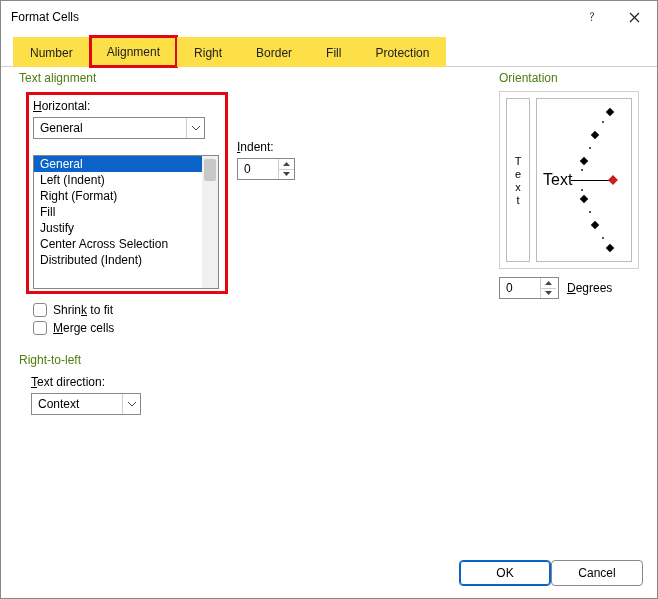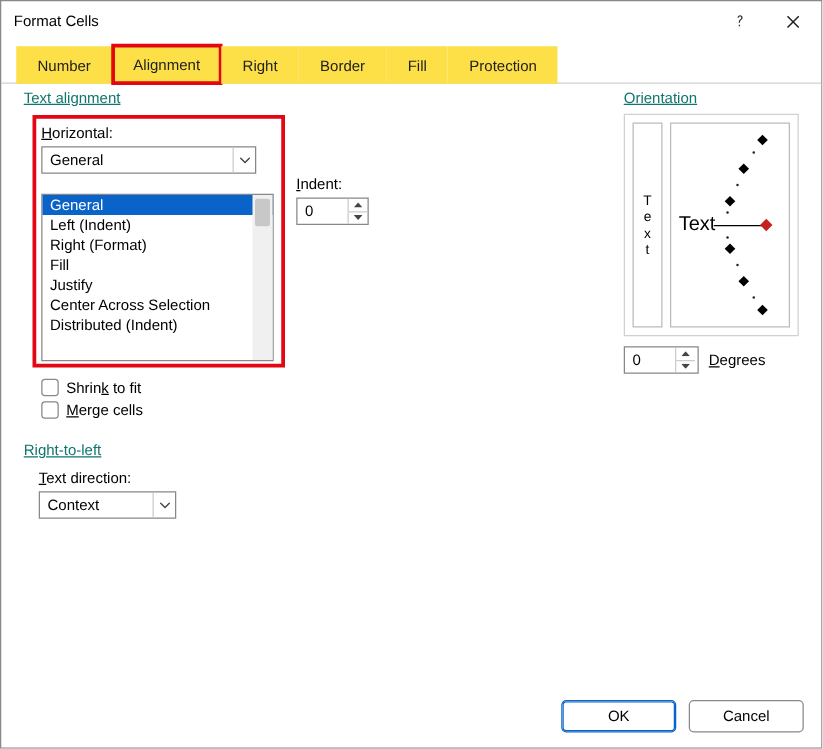--- a/index.html
+++ b/index.html
@@ -7,21 +7,21 @@
   .window { width: 658px; height: 599px; border: 1px solid #888; background: #fff; position: relative; }
   .titlebar { display: flex; align-items: center; height: 32px; padding: 0 2px 0 10px; }
   .titlebar .title { flex: 1; font-size: 12px; }
   .titlebar .btn { width: 42px; height: 28px; display: flex; align-items: center; justify-content: center; color: #222; }
   .titlebar .btn svg { display: block; }
   .tabs { display: flex; border-bottom: 1px solid #d0d0d0; padding: 0 12px; height: 34px; align-items: flex-end; }
   .tab { padding: 8px 16px 7px; color: #222; cursor: default; border: 1px solid transparent; border-bottom: none; position: relative; top: 1px; background: #fde047; }
   .tab.active { border-color: #d0d0d0; border-bottom: 1px solid #fff; }
   .hl-red { outline: 3px solid #e30613; outline-offset: -2px; }
   .pane { position: absolute; left: 18px; right: 18px; top: 70px; bottom: 56px; }
-  .group-label { color: #0f766e; text-decoration: underline; }
+  .group-label { color: #4d7c0f; }
   .checkbox-row { display: flex; align-items: center; gap: 6px; margin: 4px 0 4px 14px; }
   .checkbox-row .cb { width: 14px; height: 14px; border: 1px solid #888; border-radius: 3px; background: #fff; }
   .combo { display: flex; align-items: stretch; border: 1px solid #888; background: #fff; height: 22px; }
   .combo .val { flex: 1; padding: 2px 6px; line-height: 17px; }
   .combo .arrow { width: 18px; display: flex; align-items: center; justify-content: center; border-left: 1px solid #ccc; }
   .spin { display: flex; align-items: stretch; border: 1px solid #888; height: 22px; background: #fff; }
   .spin .val { width: 40px; padding: 2px 6px; line-height: 17px; }
   .spin .btns { width: 16px; display: flex; flex-direction: column; border-left: 1px solid #ccc; }
   .spin .btns div { flex: 1; display: flex; align-items: center; justify-content: center; }
   .spin .btns div:first-child { border-bottom: 1px solid #ccc; }
@@ -33,21 +33,21 @@
   .orientation-box { position: absolute; right: 0; top: 0; width: 140px; }
   .orient-frame { border: 1px solid #d0d0d0; padding: 6px; position: relative; height: 178px; display: flex; gap: 6px; }
   .orient-vert { width: 24px; border: 1px solid #bbb; display: flex; flex-direction: column; align-items: center; justify-content: center; gap: 1px; }
   .orient-vert span { font-size: 11px; line-height: 12px; }
   .orient-dial { flex: 1; border: 1px solid #bbb; position: relative; }
   .dial-label { position: absolute; left: 6px; top: 50%; transform: translateY(-50%); font-size: 16px; }
   .dial-line { position: absolute; left: 34px; top: 50%; width: 44px; height: 1px; background: #000; }
   .dial-handle { position: absolute; left: 76px; top: 50%; width: 7px; height: 7px; transform: translate(-50%,-50%) rotate(45deg); background: #c42020; }
   .dial-dot { position: absolute; width: 6px; height: 6px; background: #000; transform: translate(-50%,-50%) rotate(45deg); }
   .dial-tick { position: absolute; width: 2px; height: 2px; background: #222; border-radius: 50%; transform: translate(-50%,-50%); }
-  .footer { position: absolute; right: 14px; bottom: 12px; display: flex; gap: 10px; }
+  .footer { position: absolute; right: 14px; bottom: 12px; display: flex; }
   .footer .fbtn { width: 92px; height: 26px; border: 1px solid #888; border-radius: 4px; display: flex; align-items: center; justify-content: center; background: #fff; }
   .footer .fbtn.primary { border-color: #0a63c9; box-shadow: 0 0 0 1px #0a63c9 inset; }
   .und { text-decoration: underline; text-underline-offset: 1px; }
 </style>
 </head>
 <body>
 
 <div class="window">
   <div class="titlebar">
     <div class="title">Format Cells</div>

